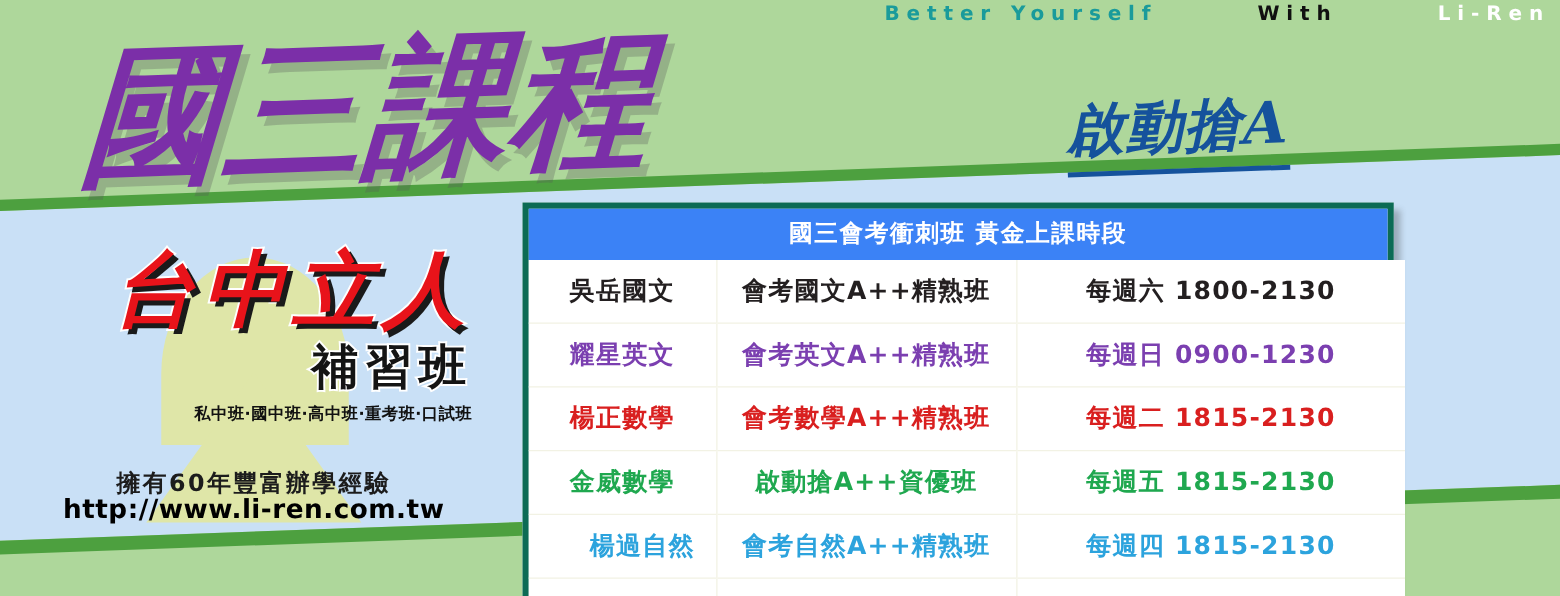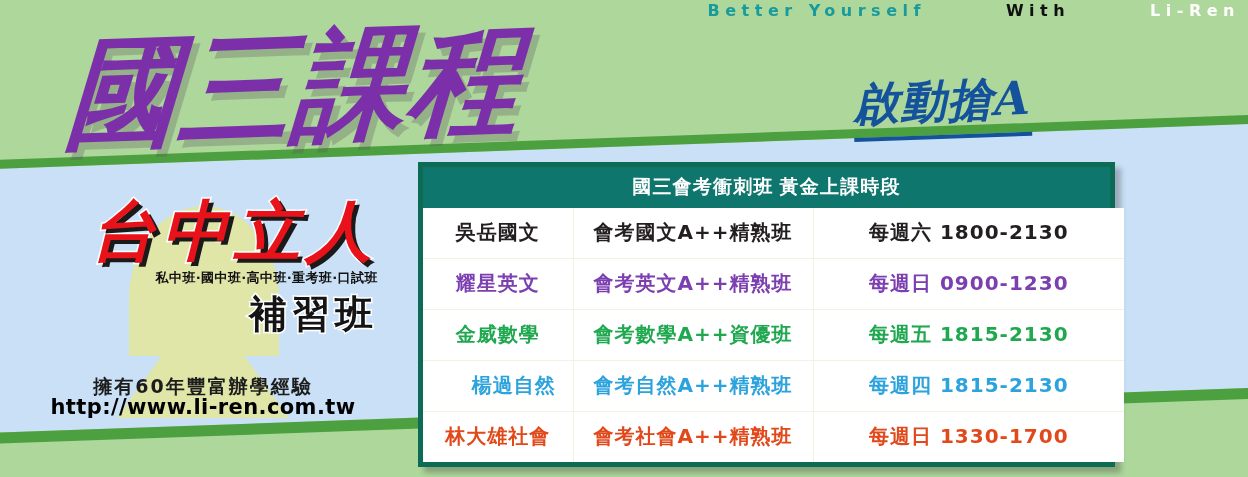--- a/index.html
+++ b/index.html
@@ -227,43 +227,48 @@
     <span class="tg-better" style="color: rgb(26, 155, 155);">Better  Yourself</span><span class="tg-gap"></span><span class="tg-with" style="color: rgb(16, 16, 16);">With</span><span class="tg-gap"></span><span class="tg-liren" style="color: rgb(255, 255, 255);">Li-Ren</span>
   </div>
 
   <div id="title-main" style="color: rgb(123, 47, 168);">國三課程</div>
   <div id="title-sub" style="color: rgb(21, 82, 156); border-bottom-color: rgb(21, 82, 156);">啟動搶A</div>
 
   <div id="logo">
     <div id="logo-sun"></div>
     <div id="logo-sun-skirt"></div>
     <div id="logo-name" style="color: rgb(232, 19, 26);">台中立人</div>
+    <div id="logo-sub">補習班</div>
     <div id="logo-classes">私中班‧國中班‧高中班‧重考班‧口試班</div>
-    <div id="logo-sub">補習班</div>
   </div>
   <div id="logo-exp">擁有60年豐富辦學經驗</div>
   <div id="logo-url">http://www.li-ren.com.tw</div>
 
   <div id="schedule" style="border-color: rgb(12, 107, 85);">
-    <div id="schedule-header" style="background: #0f766e; font-family: Liberation Serif, serif;">國三會考衝刺班  黃金上課時段</div>
+    <div id="schedule-header" style="background: #3b82f6;">國三會考衝刺班  黃金上課時段</div>
     <table id="schedule-table">
       <tbody>
           <tr>
             <td class="c-teacher" style="color: rgb(35, 31, 32);">吳岳國文</td>
             <td class="c-course" style="color: rgb(35, 31, 32);">會考國文A++精熟班</td>
             <td class="c-time" style="color: rgb(35, 31, 32);">每週六 1800-2130</td>
           </tr>
           <tr>
             <td class="c-teacher" style="color: rgb(123, 63, 176);">耀星英文</td>
             <td class="c-course" style="color: rgb(123, 63, 176);">會考英文A++精熟班</td>
             <td class="c-time" style="color: rgb(123, 63, 176);">每週日 0900-1230</td>
           </tr>
           <tr>
+            <td class="c-teacher" style="color: rgb(217, 31, 31);">楊正數學</td>
+            <td class="c-course" style="color: rgb(217, 31, 31);">會考數學A++精熟班</td>
+            <td class="c-time" style="color: rgb(217, 31, 31);">每週二 1815-2130</td>
+          </tr>
+          <tr>
             <td class="c-teacher" style="color: rgb(31, 168, 79);">金威數學</td>
-            <td class="c-course" style="color: rgb(31, 168, 79);">會考數學A++資優班</td>
+            <td class="c-course" style="color: rgb(31, 168, 79);">啟動搶A++資優班</td>
             <td class="c-time" style="color: rgb(31, 168, 79);">每週五 1815-2130</td>
           </tr>
           <tr>
             <td class="c-teacher" style="color: rgb(44, 163, 221); padding-left: 32px;">楊過自然</td>
             <td class="c-course" style="color: rgb(44, 163, 221);">會考自然A++精熟班</td>
             <td class="c-time" style="color: rgb(44, 163, 221);">每週四 1815-2130</td>
           </tr>
           <tr>
             <td class="c-teacher" style="color: rgb(225, 73, 27);">林大雄社會</td>
             <td class="c-course" style="color: rgb(225, 73, 27);">會考社會A++精熟班</td>

